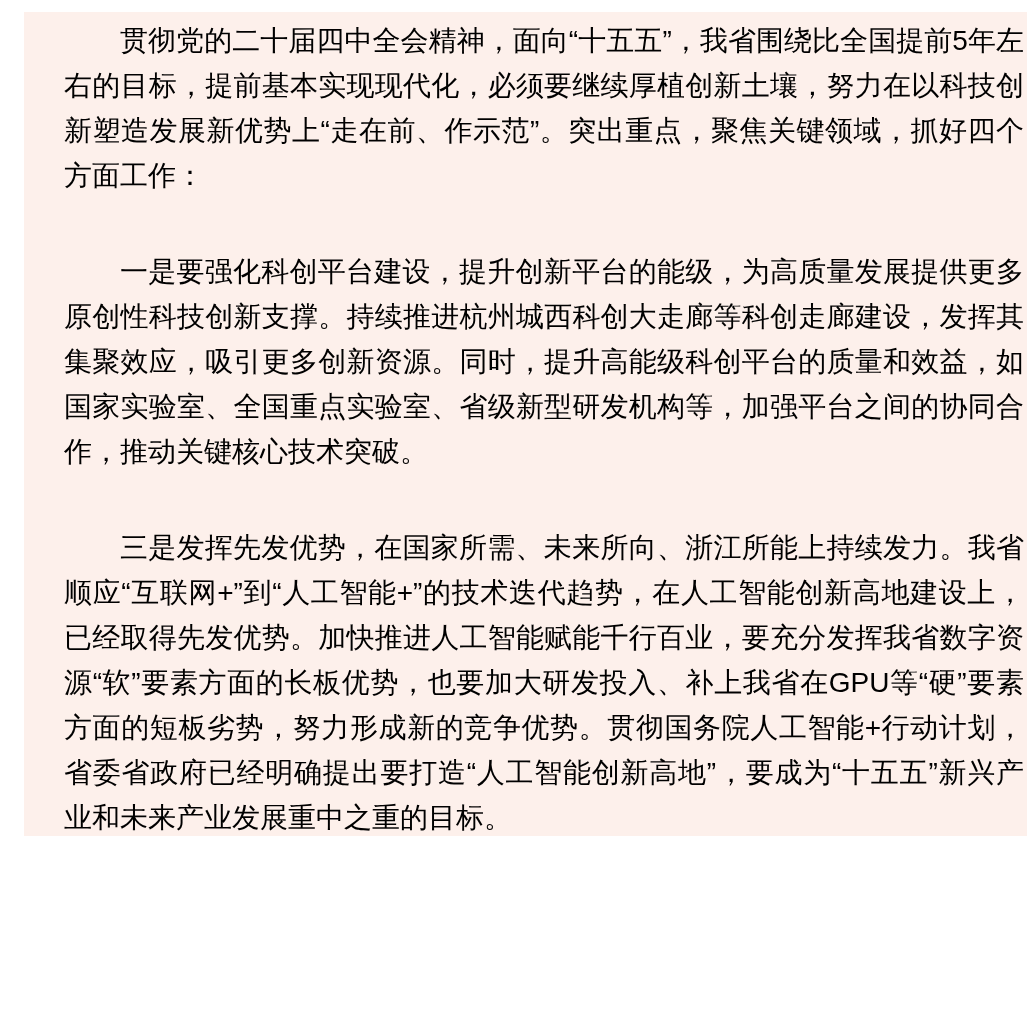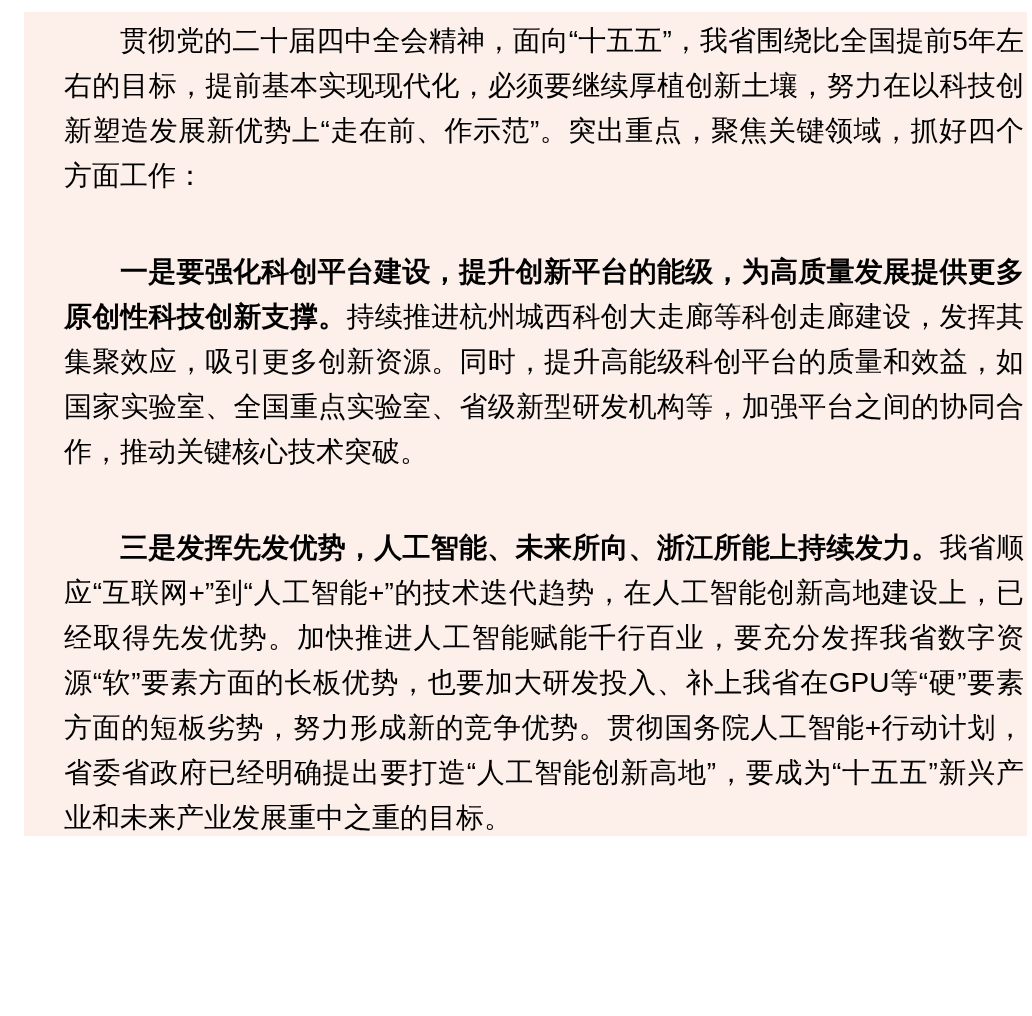--- a/index.html
+++ b/index.html
@@ -46,26 +46,26 @@
     letter-spacing: 0;
   }
   .article p {
     margin: 0 0 51px 0;
     text-indent: 2em;
   }
   .article p:last-child {
     margin-bottom: 0;
   }
   .lead {
-    font-weight: 700;
+    font-weight: 400;
   }
 </style>
 </head>
 <body>
 
 <div class="page">
   <div class="article">
     <p><span class="lead"></span><span>贯彻党的二十届四中全会精神，面向“十五五”，我省围绕比全国提前5年左右的目标，提前基本实现现代化，必须要继续厚植创新土壤，努力在以科技创新塑造发展新优势上“走在前、作示范”。突出重点，聚焦关键领域，抓好四个方面工作：</span></p>
     <p><span class="lead">一是要强化科创平台建设，提升创新平台的能级，为高质量发展提供更多原创性科技创新支撑。</span><span>持续推进杭州城西科创大走廊等科创走廊建设，发挥其集聚效应，吸引更多创新资源。同时，提升高能级科创平台的质量和效益，如国家实验室、全国重点实验室、省级新型研发机构等，加强平台之间的协同合作，推动关键核心技术突破。</span></p>
-    <p><span class="lead">三是发挥先发优势，人工智能、未来所向、浙江所能上持续发力。</span><span>我省顺应“互联网+”到“人工智能+”的技术迭代趋势，在人工智能创新高地建设上，已经取得先发优势。加快推进人工智能赋能千行百业，要充分发挥我省数字资源“软”要素方面的长板优势，也要加大研发投入、补上我省在GPU等“硬”要素方面的短板劣势，努力形成新的竞争优势。贯彻国务院人工智能+行动计划，省委省政府已经明确提出要打造“人工智能创新高地”，要成为“十五五”新兴产业和未来产业发展重中之重的目标。</span></p>
+    <p><span class="lead">三是发挥先发优势，在国家所需、未来所向、浙江所能上持续发力。</span><span>我省顺应“互联网+”到“人工智能+”的技术迭代趋势，在人工智能创新高地建设上，已经取得先发优势。加快推进人工智能赋能千行百业，要充分发挥我省数字资源“软”要素方面的长板优势，也要加大研发投入、补上我省在GPU等“硬”要素方面的短板劣势，努力形成新的竞争优势。贯彻国务院人工智能+行动计划，省委省政府已经明确提出要打造“人工智能创新高地”，要成为“十五五”新兴产业和未来产业发展重中之重的目标。</span></p>
   </div>
 </div>
 <div class="right-strip"></div>
 
 </body></html>

